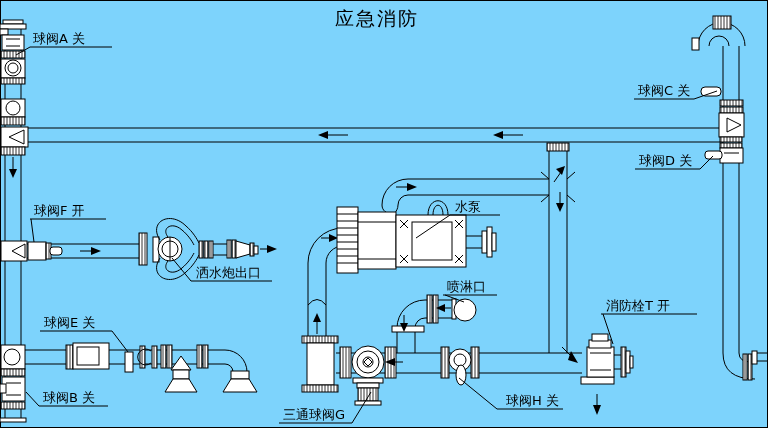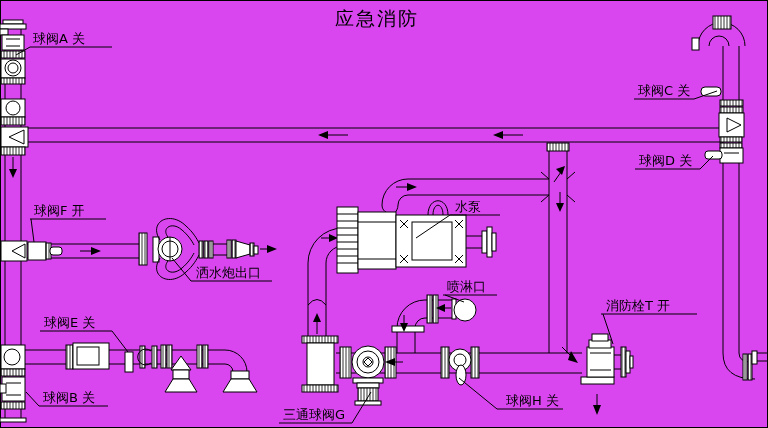--- a/index.html
+++ b/index.html
@@ -1,16 +1,16 @@
 <!DOCTYPE html>
 <html><head>
 <meta charset="utf-8">
 <style>
   html,body{margin:0;padding:0;background:#fff;}
-  #stage{width:768px;height:428px;position:relative;background:#d946ef;}
+  #stage{width:768px;height:428px;position:relative;background:#7dd3fc;}
   svg{display:block;}
   .p{stroke:#000;fill:none;stroke-width:1;}
   .w{stroke:#000;fill:#fff;stroke-width:1;}
   .h{stroke:#000;fill:url(#hatch);stroke-width:1;}
   .a{fill:#000;stroke:none;}
   .lead{stroke:#000;fill:none;stroke-width:1;}
   text{fill:#000;stroke:none;font-family:"DejaVu Sans",sans-serif;font-size:13px;}
   .title{font-size:19px;letter-spacing:2px;}
 </style>
 </head>

